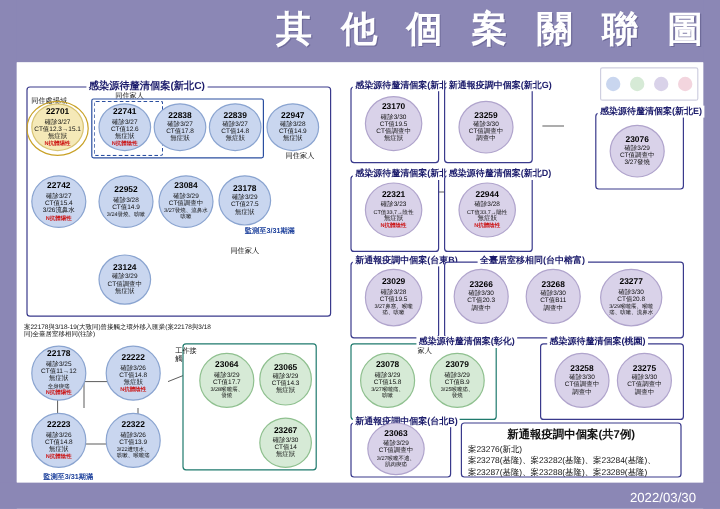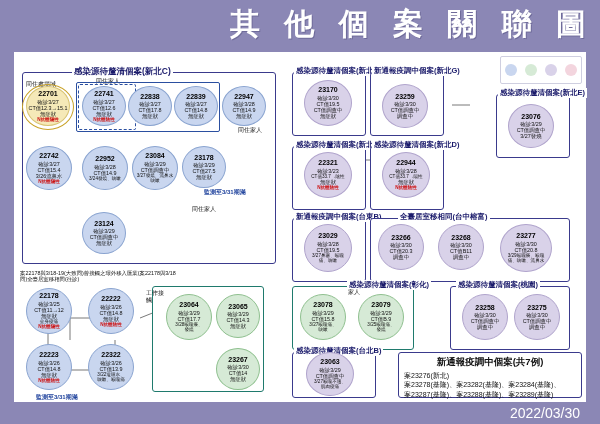--- a/index.html
+++ b/index.html
@@ -23,21 +23,21 @@
   .title{
     position:absolute;left:0;top:4px;width:594px;text-align:right;
     color:#ffffff;font-size:30px;font-weight:bold;letter-spacing:8px;
     text-shadow:1px 1px 0 #6f6b9a;
   }
   .footer-center{
     position:absolute;left:0;bottom:3px;width:600px;text-align:center;
     color:#ffffff;font-size:10px;letter-spacing:1px;
   }
   .footer-date{
-    position:absolute;right:20px;bottom:3px;color:#ffffff;font-size:14px;
+    position:absolute;right:20px;bottom:3px;color:#ffffff;font-size:11px;
   }
 
   .grp{position:absolute;border:1.5px solid #3a3a8c;border-radius:3px;background:#ffffff;}
   .grp-title{
     position:absolute;font-size:8.5px;font-weight:bold;color:#1b1b6b;
     background:#ffffff;padding:0 2px;white-space:nowrap;
   }
 
   .bubble{
     position:absolute;border-radius:50%;
@@ -359,21 +359,21 @@
   </div>
   <div class="bubble b-green" style="left:358px;top:294px;width:46px;height:46px;">
     <b>23079</b>
     <span>確診3/29</span>
     <span>CT值B.9</span>
     <span class="small">3/25喉嚨痛、</span>
     <span class="small">發燒</span>
   </div>
 
   <div class="grp" style="left:292px;top:352px;width:82px;height:44px;"></div>
-  <div class="grp-title" style="left:294px;top:346px;font-size:7.5px;">感染源待釐清個案(台北B)</div>
+  <div class="grp-title" style="left:294px;top:346px;font-size:7.5px;">新通報疫調中個案(台北B)</div>
   <div class="bubble b-purple" style="left:306px;top:352px;width:48px;height:44px;">
     <b>23063</b>
     <span>確診3/29</span>
     <span>CT值調查中</span>
     <span class="small">3/27喉嚨不適、</span>
     <span class="small">肌肉痠痛</span>
   </div>
 
   <div class="grp" style="left:450px;top:286px;width:118px;height:62px;"></div>
   <div class="grp-title" style="left:456px;top:280px;font-size:7.5px;">感染源待釐清個案(桃園)</div>
@@ -383,21 +383,21 @@
     <span>CT值調查中</span>
     <span>調查中</span>
   </div>
   <div class="bubble b-purple" style="left:514px;top:294px;width:46px;height:46px;">
     <b>23275</b>
     <span>確診3/30</span>
     <span>CT值調查中</span>
     <span>調查中</span>
   </div>
 
-  <div class="notebox" style="left:384px;top:352px;width:184px;height:46px;margin-left:14px;">
+  <div class="notebox" style="left:384px;top:352px;width:184px;height:46px;">
     <div class="nb-title">新通報疫調中個案(共7例)</div>
     <div class="nb-line">案23276(新北)</div>
     <div class="nb-line">案23278(基隆)、案23282(基隆)、案23284(基隆)、</div>
     <div class="nb-line">案23287(基隆)、案23288(基隆)、案23289(基隆)</div>
   </div>
 
   <div class="footer-date">2022/03/30</div>
 </div>
 
 </body></html>

